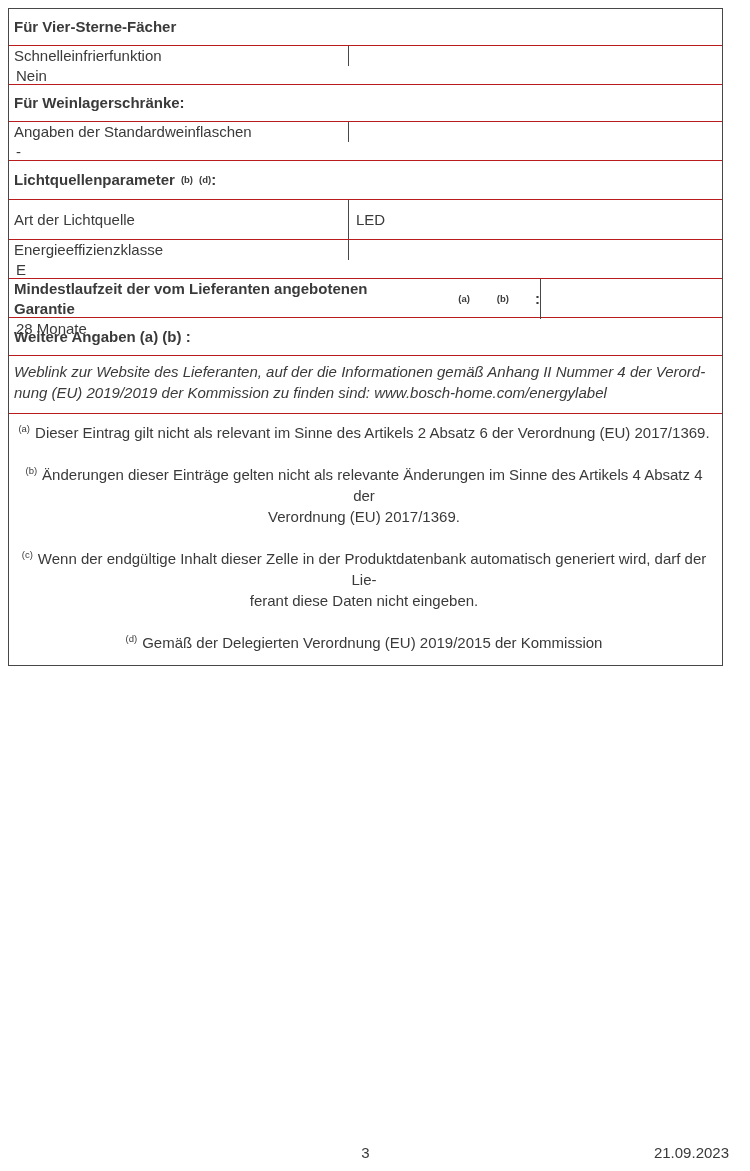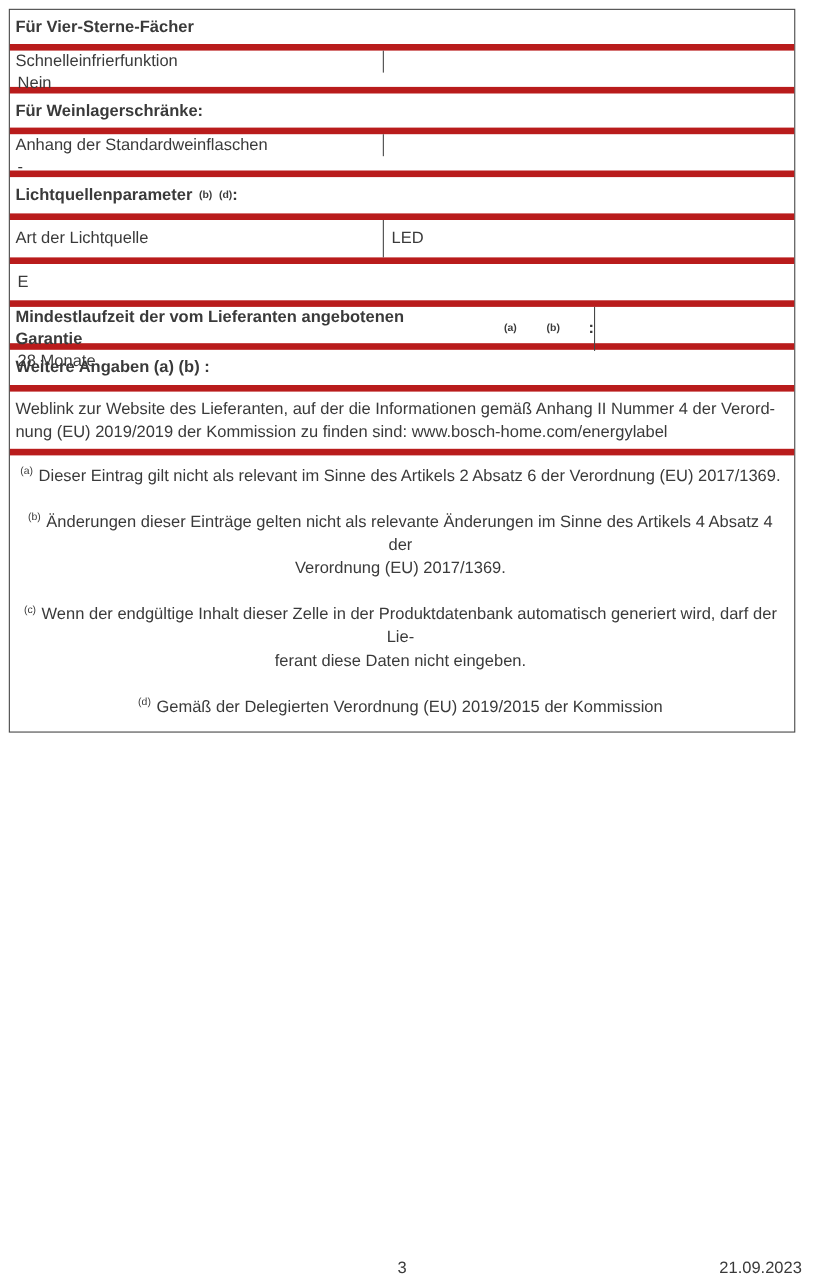--- a/index.html
+++ b/index.html
@@ -19,21 +19,21 @@
     position: absolute;
     left: 8px;
     top: 8px;
     width: 715px;
     border: 1.5px solid #474747;
     box-sizing: border-box;
     background: #ffffff;
   }
   .row {
     display: flex;
-    border-bottom: 6px solid #b91c1c;
+    border-bottom: 1px solid #b91c1c;
     box-sizing: border-box;
     align-items: stretch;
   }
   .row:last-child { border-bottom: none; }
   .cell {
     display: flex;
     align-items: center;
     box-sizing: border-box;
     padding-left: 5px;
     font-size: 15px;
@@ -62,20 +62,21 @@
     white-space: nowrap;
   }
   .suffix-spaced { margin-left: 5px; }
   .h37 { height: 37px; }
   .h39 { height: 39px; flex-direction: column; }
   .h38 { height: 38px; }
   .h40 { height: 40px; }
   .paragraph-row {
     height: 58px;
     align-items: flex-start;
+    font-style: italic;
   }
   .paragraph-row .cell {
     padding-top: 5px;
     line-height: 21px;
     white-space: pre-line;
     align-items: flex-start;
   }
   .footnotes-cell {
     flex: 1;
     padding: 8px 8px 12px 5px;
@@ -123,39 +124,40 @@
   <div class="row h39">
     <div class="cell label-cell">Schnelleinfrierfunktion</div>
     <div class="cell value-cell">Nein</div>
   </div>
 
   <div class="row h37">
     <div class="cell full bold">Für Weinlagerschränke:</div>
   </div>
 
   <div class="row h39">
-    <div class="cell label-cell">Anhang der Standardweinflaschen</div>
+    <div class="cell label-cell">Angaben der Standardweinflaschen</div>
     <div class="cell value-cell">-</div>
   </div>
 
   <div class="row h39">
     <div class="cell full bold">
       <span>Lichtquellenparameter</span>
         <sup class="marker">(b)</sup>
         <sup class="marker">(d)</sup>
         <span>:</span>
     </div>
   </div>
 
   <div class="row h40">
     <div class="cell label-cell">Art der Lichtquelle</div>
     <div class="cell value-cell">LED</div>
   </div>
 
   <div class="row h39">
+    <div class="cell label-cell">Energieeffizienzklasse</div>
     <div class="cell value-cell">E</div>
   </div>
 
   <div class="row h39">
     <div class="cell label-cell-wide bold">
       <span>Mindestlaufzeit der vom Lieferanten angebotenen Garantie</span>
         <sup class="marker">(a)</sup>
         <sup class="marker">(b)</sup>
         <span class="suffix-spaced">:</span>
     </div>

